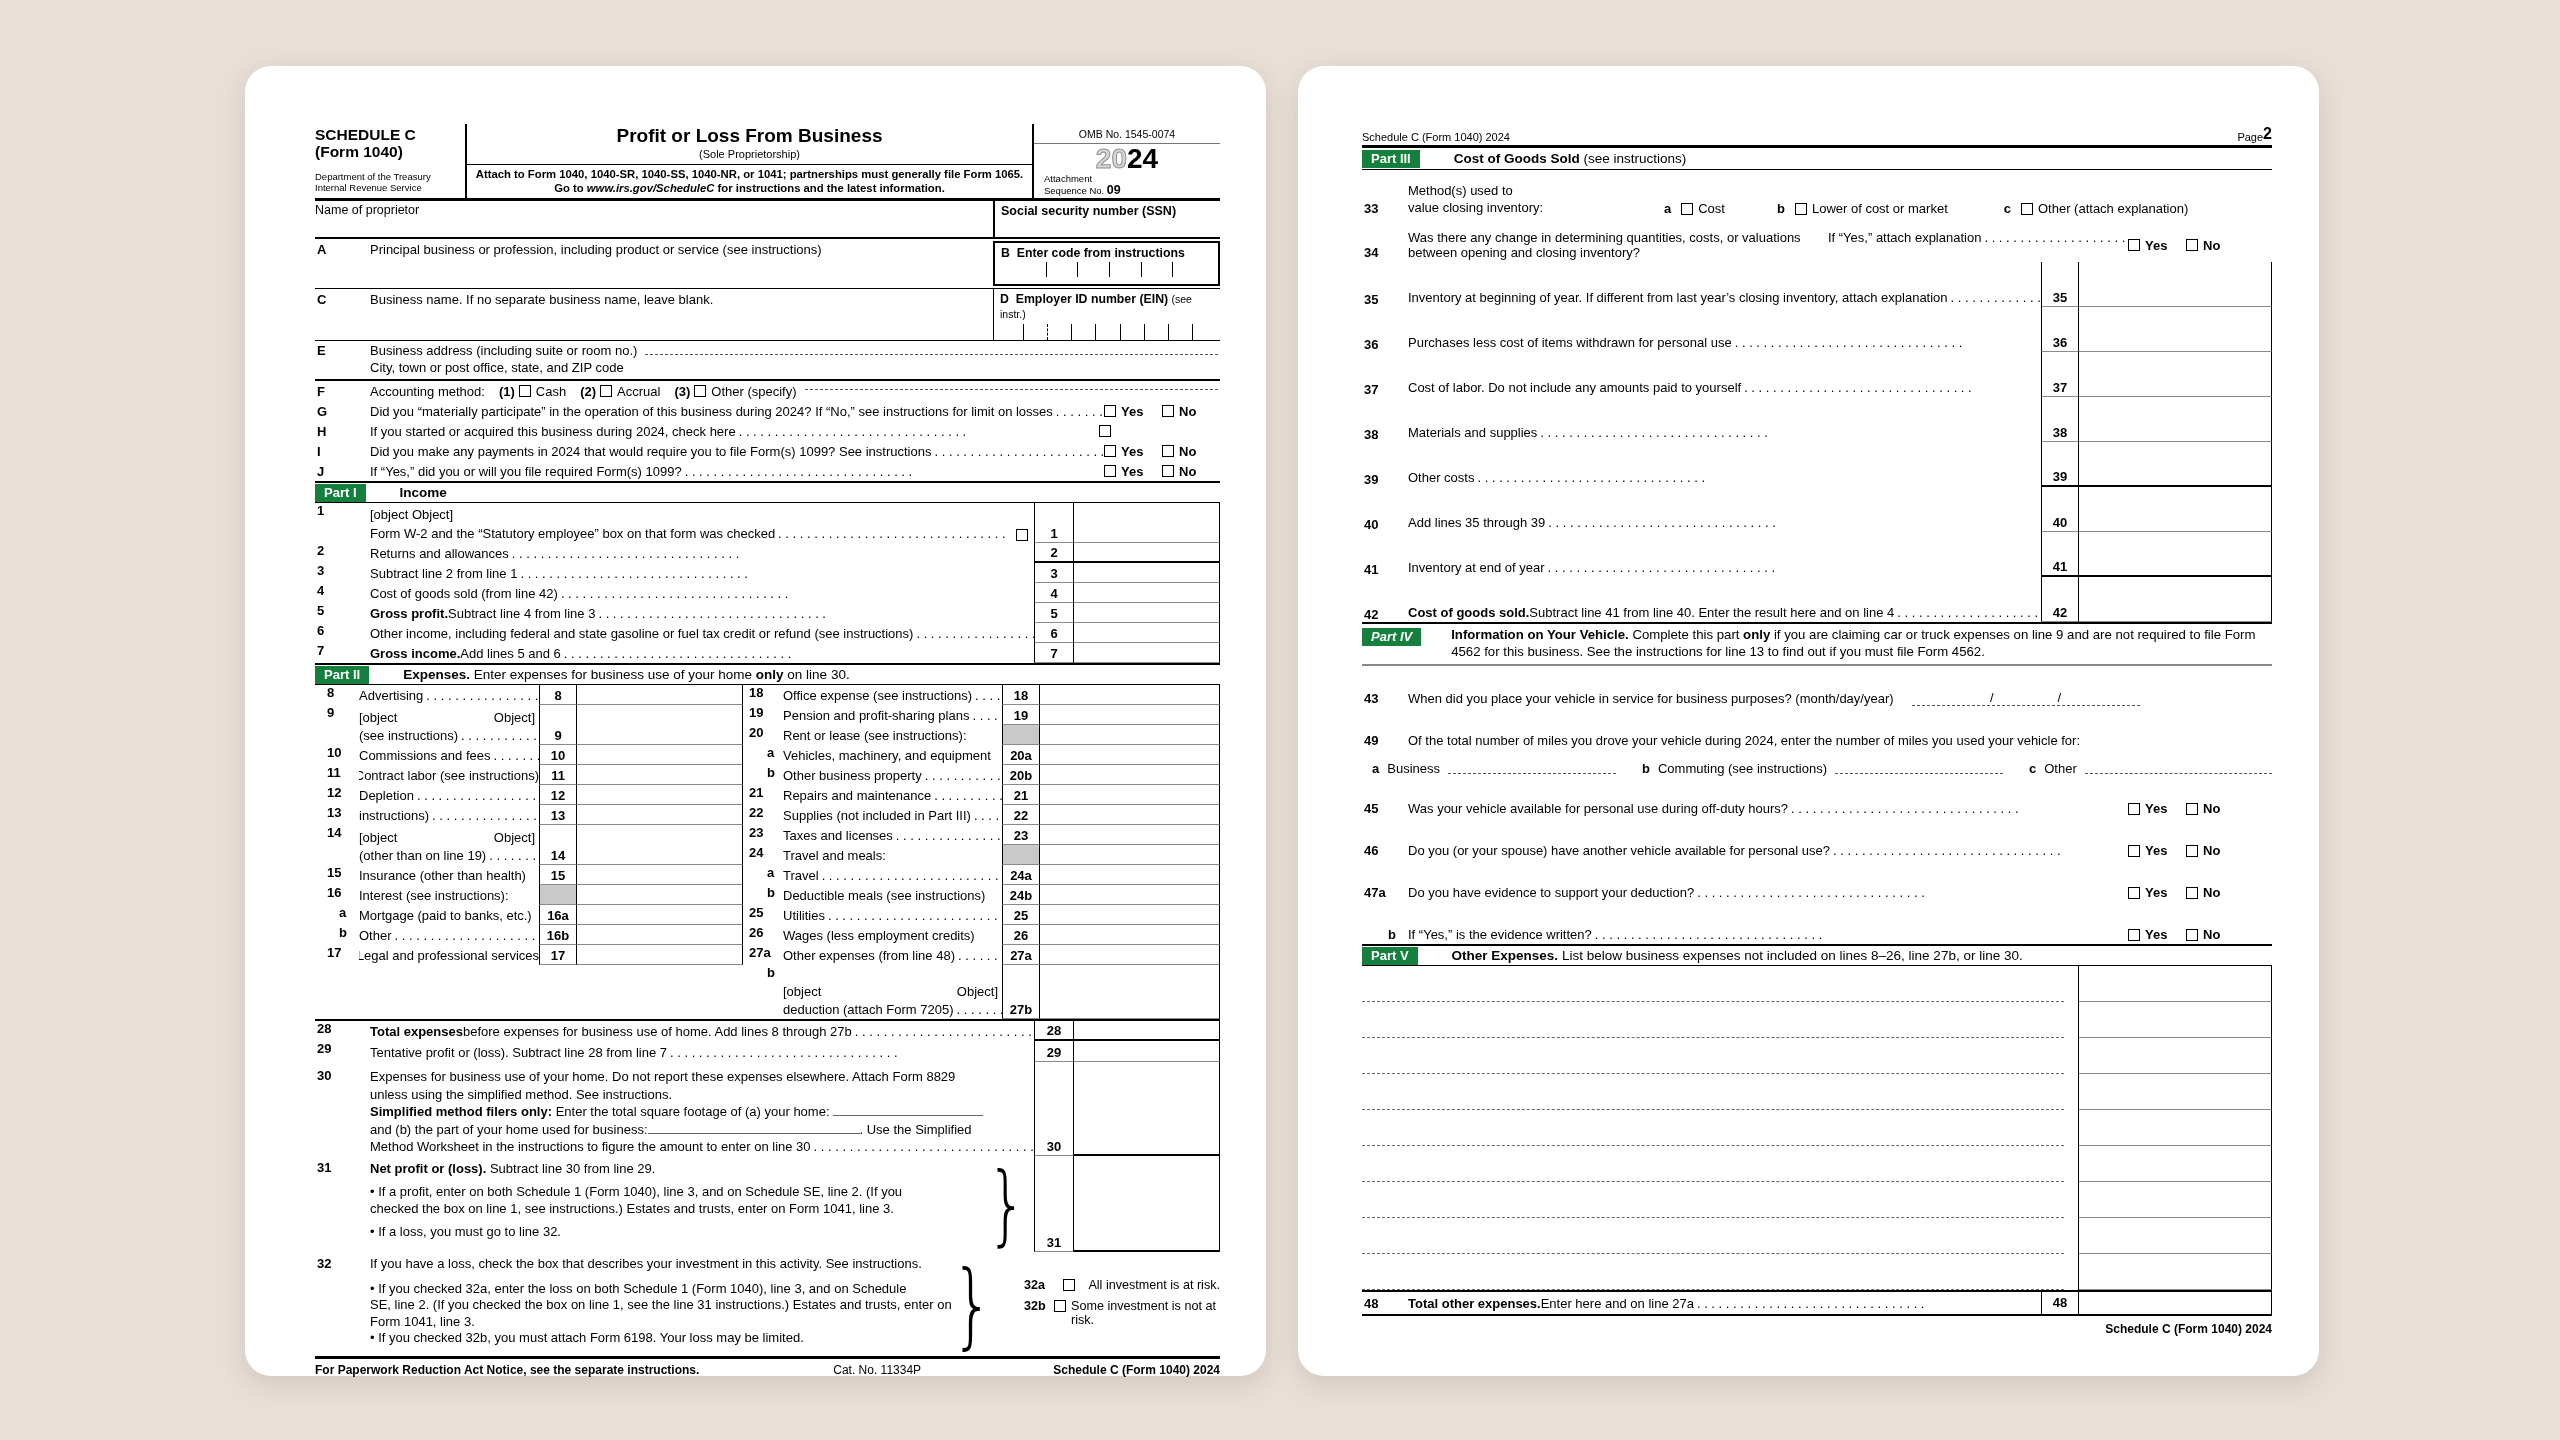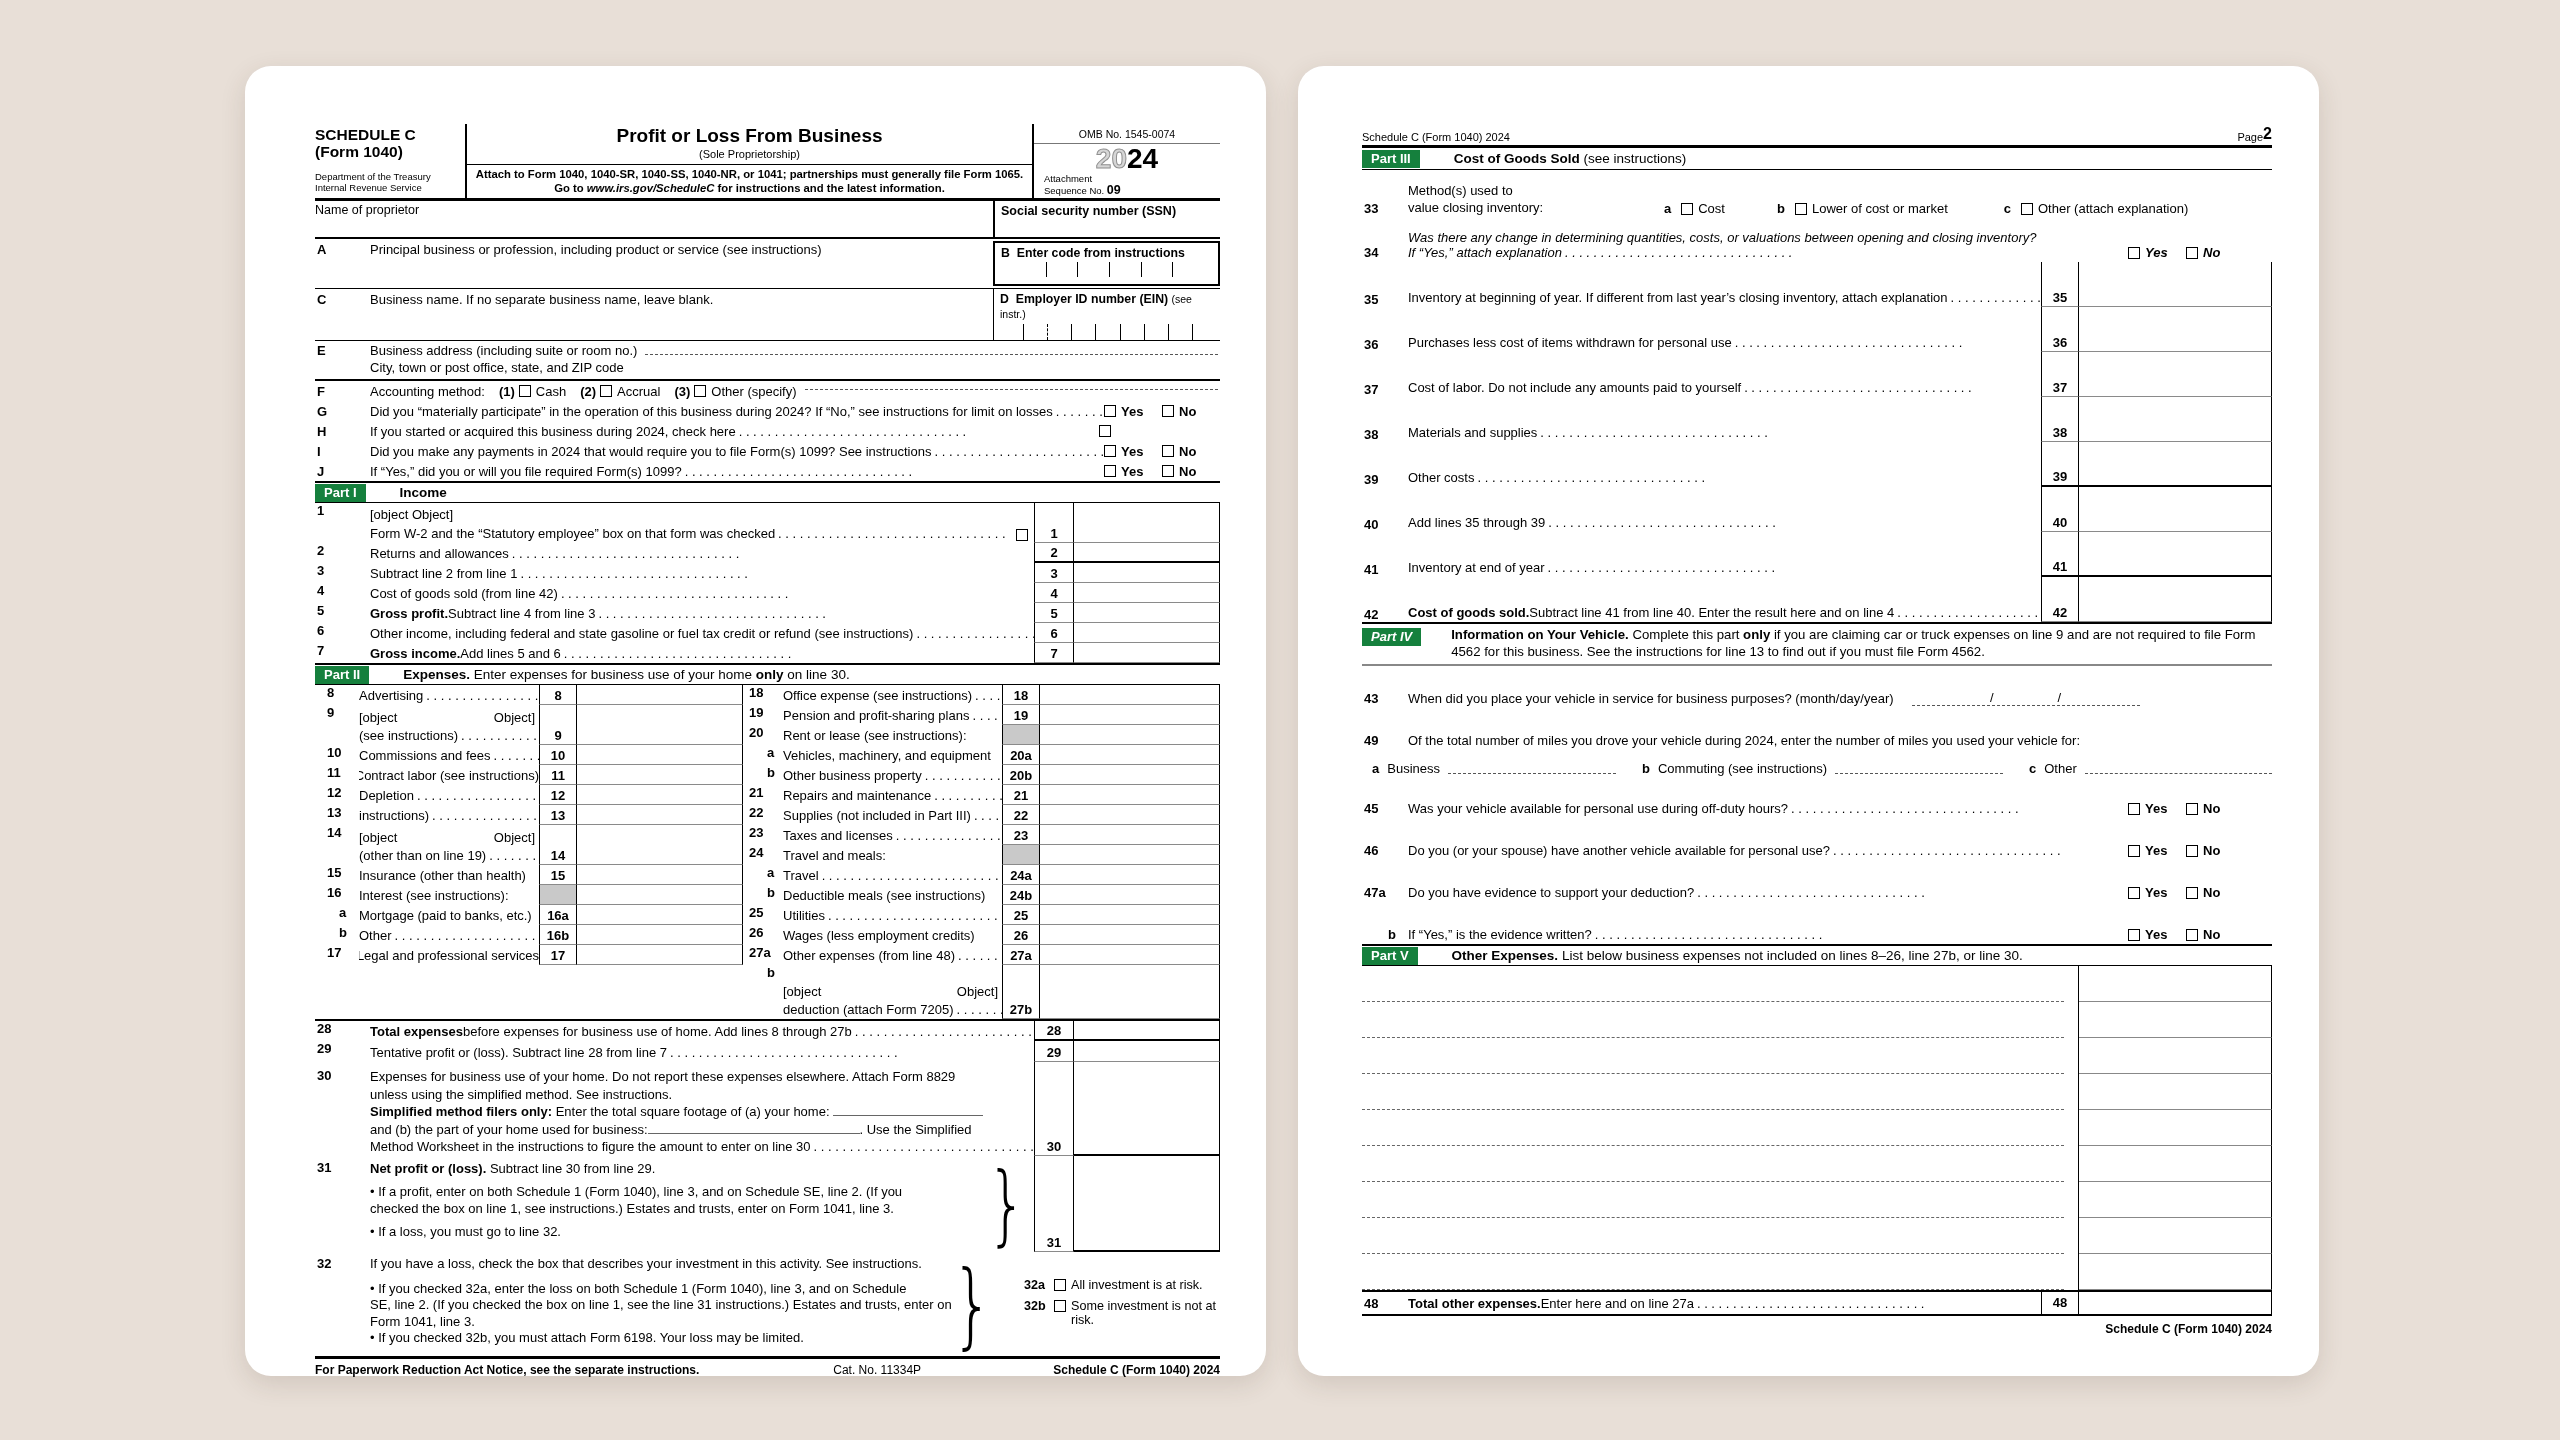--- a/index.html
+++ b/index.html
@@ -100,21 +100,21 @@
   .ncell.shaded { background:#c9c9c9; }
   .xrow .lt { font-weight:bold; }
 
   
   .brow { display:flex; }
   .btext { flex:1; display:flex; flex-direction:column; justify-content:flex-start; }
   .ul { display:inline-block; border-bottom:1px solid #666; height:13px; }
   .r3132 { position:relative; }
   .brace { position:absolute; font-family:"DejaVu Sans",sans-serif; font-weight:200; color:#000; transform:scaleX(.72); transform-origin:center; }
   .r32right { width:196px; flex:none; padding-top:26px; font-size:12.6px; }
-  .r32item { display:flex; margin-bottom:7px; }
+  .r32item { display:flex; margin-bottom:7px;justify-content:space-between; }
   .r32item b { width:30px; flex:none; }
   .r32item .cb { margin-top:1px; }
 
   .pfoot { display:flex; border-top:3px solid #000; padding-top:4px; font-size:12px; align-items:baseline; }
   .pfoot .fl { font-weight:bold; flex:1; }
   .pfoot .fc { width:220px; }
   .pfoot .fr { font-weight:bold; }
 
   
   .p2head { display:flex; align-items:flex-end; border-bottom:3px solid #000; padding-bottom:2px; height:24px; font-size:11px; }
@@ -123,21 +123,21 @@
   .c3row { display:flex; height:45px; }
   .c3row .lt { width:46px; }
   .c3row .ncell { width:38px; }
   .c3row .acell { width:193px; }
   .l33 { display:flex; align-items:flex-end; height:48px; padding-bottom:2px; }
   .l33 .lt,.l34 .lt,.vrow .lt,.l43 .lt,.l44 .lt { width:46px; font-weight:bold; }
   .l33 .mlab { width:250px; line-height:17px; }
   .ckgrp { display:flex; align-items:center; flex:none; }
   .ckgrp .sl { font-weight:bold; margin-right:10px; }
   .l34 { display:flex; align-items:flex-end; height:44px; padding-bottom:2px; }
-  .l34 .mlab { flex:1; display:flex; flex-direction:column;font-style:italic; }
+  .l34 .mlab { flex:1; display:flex; flex-direction:row; }
   .l34 .bot { display:flex; }
   .part4bar { display:flex; border-top:2.5px solid #000; border-bottom:2px solid #888; padding:2px 0 4px; }
   .part4bar .chip { align-self:flex-start; margin-top:2px; margin-right:30px;font-style:italic; }
   .p4text { flex:1; font-size:13.2px; line-height:17px; }
   .l43 { display:flex; align-items:flex-end; height:42px; padding-bottom:2px; }
   .mdy { width:228px; border-bottom:1.5px dashed #555; display:flex; justify-content:center; gap:64px; margin-left:18px; flex:none; }
   .l44 { margin-top:4px; }
   .l44 .top { display:flex; height:36px; align-items:flex-end; }
   .l44 .subrow { display:flex; height:28px; align-items:flex-end; padding-left:10px; }
   .l44 .subrow b { margin-right:8px; }

